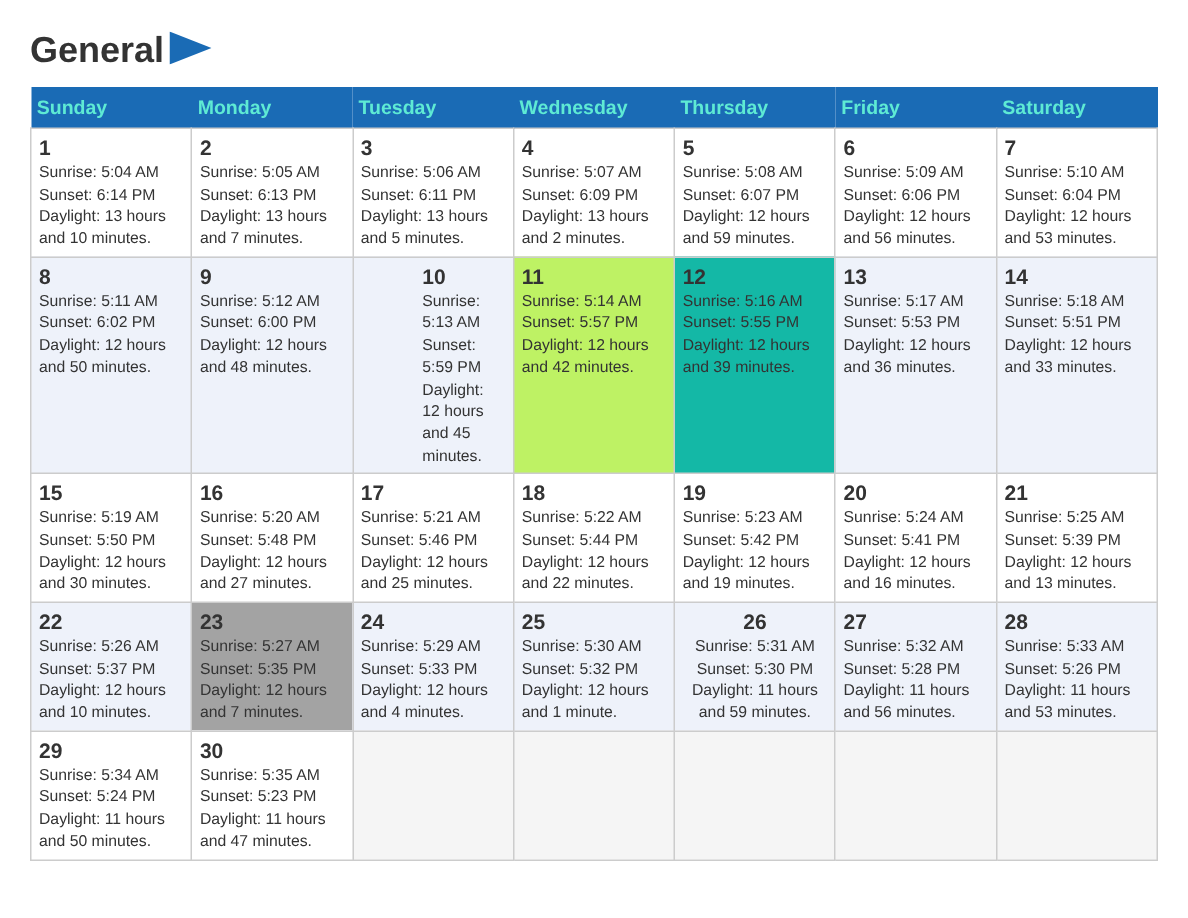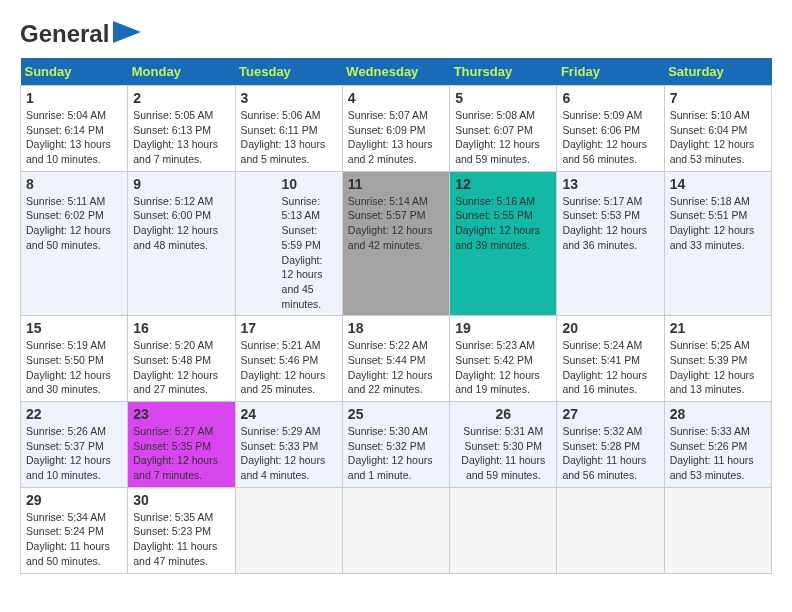--- a/index.html
+++ b/index.html
@@ -33,21 +33,21 @@
       font-size: 16px;
       color: #555;
     }
     table {
       width: 100%;
       border-collapse: collapse;
       font-size: 11px;
     }
     thead th {
       background: #1a6bb5;
-      color: #bef264;
+      color: #5eead4;
       padding: 6px 4px;
       text-align: left;
       font-size: 13px;
       font-weight: bold;
     }
     td {
       border: 1px solid #ccc;
       vertical-align: top;
       padding: 4px 5px;
       width: 14.28%;
@@ -182,21 +182,21 @@
 Daylight: 12 hours
 and 48 minutes.</div>
         </td>
         <td style="background-color: rgb(238, 242, 250); padding-left: 46px;">
           <span class="day-num">10</span>
           <div class="day-info" style="white-space: pre-line;">Sunrise: 5:13 AM
 Sunset: 5:59 PM
 Daylight: 12 hours
 and 45 minutes.</div>
         </td>
-        <td style="background-color: #a3a3a3;">
+        <td style="background-color: #bef264;">
           <span class="day-num">11</span>
           <div class="day-info" style="white-space: pre-line;">Sunrise: 5:14 AM
 Sunset: 5:57 PM
 Daylight: 12 hours
 and 42 minutes.</div>
         </td>
         <td style="background-color: #14b8a6;">
           <span class="day-num">12</span>
           <div class="day-info" style="white-space: pre-line;">Sunrise: 5:16 AM
 Sunset: 5:55 PM
@@ -270,21 +270,21 @@
         </td>
       </tr>
       <tr>
         <td style="background-color: rgb(238, 242, 250);">
           <span class="day-num">22</span>
           <div class="day-info" style="white-space: pre-line;">Sunrise: 5:26 AM
 Sunset: 5:37 PM
 Daylight: 12 hours
 and 10 minutes.</div>
         </td>
-        <td style="background-color: #d946ef;">
+        <td style="background-color: #a3a3a3;">
           <span class="day-num">23</span>
           <div class="day-info" style="white-space: pre-line;">Sunrise: 5:27 AM
 Sunset: 5:35 PM
 Daylight: 12 hours
 and 7 minutes.</div>
         </td>
         <td style="background-color: rgb(238, 242, 250);">
           <span class="day-num">24</span>
           <div class="day-info" style="white-space: pre-line;">Sunrise: 5:29 AM
 Sunset: 5:33 PM

